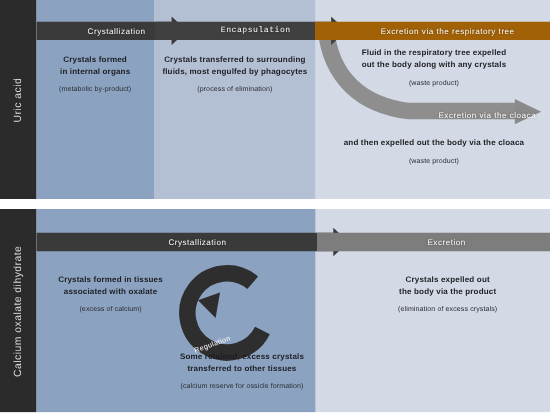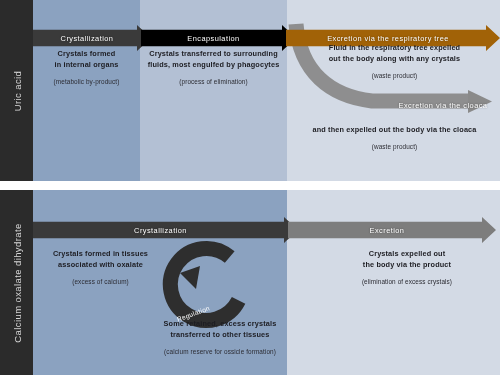--- a/index.html
+++ b/index.html
@@ -30,24 +30,25 @@
     letter-spacing:.4px;
   }
 
   
   .cols{position:absolute;left:33px;top:0;right:0;bottom:0;}
   .col{position:absolute;top:0;bottom:0;}
 
   
   .band{position:absolute;height:26px;}
   .chev{
-    position:absolute;top:17px;height:26px;
+    position:absolute;top:7px;height:26px;
     display:flex;align-items:center;justify-content:center;
     -webkit-clip-path:polygon(0 18%,calc(100% - 14px) 18%,calc(100% - 14px) 0,100% 50%,calc(100% - 14px) 100%,calc(100% - 14px) 82%,0 82%);
     clip-path:polygon(0 18%,calc(100% - 14px) 18%,calc(100% - 14px) 0,100% 50%,calc(100% - 14px) 100%,calc(100% - 14px) 82%,0 82%);
+    padding-left:19px;
   }
   .chev-label{
     color:#ffffff;font-size:7.4px;letter-spacing:.45px;
     text-shadow:0 0 2px rgba(0,0,0,.45);
     white-space:nowrap;
     position:relative;left:-5px;
   }
 
   
   .tblock{position:absolute;text-align:center;color:#1d1d22;}
@@ -80,21 +81,21 @@
 
     <svg class="curve" viewBox="0 0 500 181">
       <path d="M 296 24 C 300 72 330 96 372 101 L 470 101" stroke="#8a8a8a" stroke-width="15" fill="none" stroke-linecap="butt" opacity="0.95"></path>
       <polygon points="468,90 492,101.5 468,113" fill="#8a8a8a"></polygon>
     </svg>
 
     <div class="band" style="left:33px;top:8px;width:467px;">
       <div class="chev" style="left:0px;width:118px;background:#3a3a3a;">
         <span class="chev-label">Crystallization</span>
       </div>
-      <div class="chev" style="left:108px;width:155px;background:#000000;">
+      <div class="chev" style="left:108px;width:155px;background:#404040;font-family:Liberation Mono, monospace;">
         <span class="chev-label">Encapsulation</span>
       </div>
       <div class="chev" style="left:253px;width:214px;background:#a16207;">
         <span class="chev-label">Excretion via the respiratory tree</span>
       </div>
     </div>
 
     <div style="position:absolute;left:372px;top:94px;width:110px;text-align:center;">
       <span class="chev-label" style="left:16px;">Excretion via the cloaca</span>
     </div>

